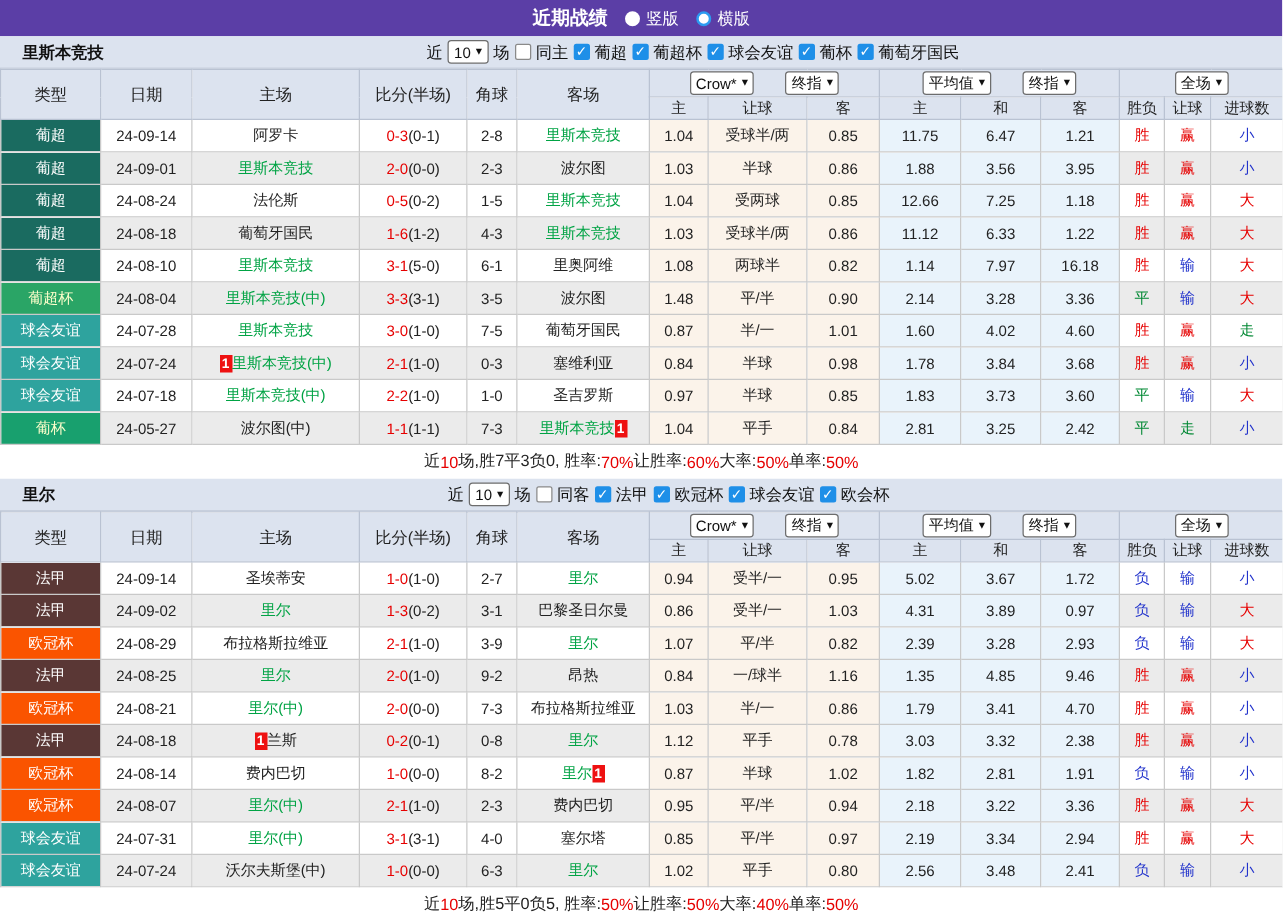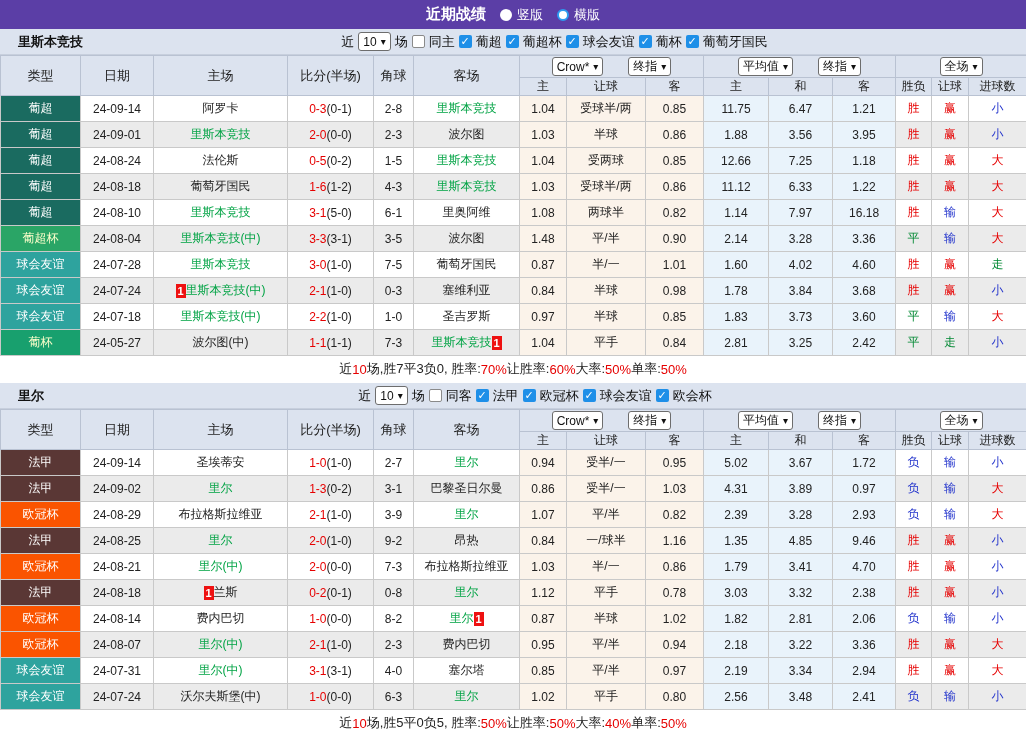--- a/index.html
+++ b/index.html
@@ -551,21 +551,21 @@
             <td class="plain">24-08-14</td>
             <td class="plain"><span class="">费内巴切</span></td>
             <td class="plain"><span class="score-red">1-0</span><span>(0-0)</span></td>
             <td class="plain">8-2</td>
             <td class="plain"><span class="team-green">里尔</span><span class="badge1">1</span></td>
             <td class="c-odds">0.87</td>
             <td class="c-odds">半球</td>
             <td class="c-odds">1.02</td>
             <td class="c-avg">1.82</td>
             <td class="c-avg">2.81</td>
-            <td class="c-avg">2.06</td>
+            <td class="c-avg">1.91</td>
             <td class="plain" style="color: rgb(34, 51, 204);">负</td>
             <td class="plain" style="color: rgb(34, 51, 204);">输</td>
             <td class="plain" style="color: rgb(34, 51, 204);">小</td>
           </tr>
           <tr class="alt">
             <td class="type" style="background: rgb(250, 84, 0); color: rgb(255, 255, 255);">欧冠杯</td>
             <td class="plain">24-08-07</td>
             <td class="plain"><span class="team-green">里尔(中)</span></td>
             <td class="plain"><span class="score-red">2-1</span><span>(1-0)</span></td>
             <td class="plain">2-3</td>

